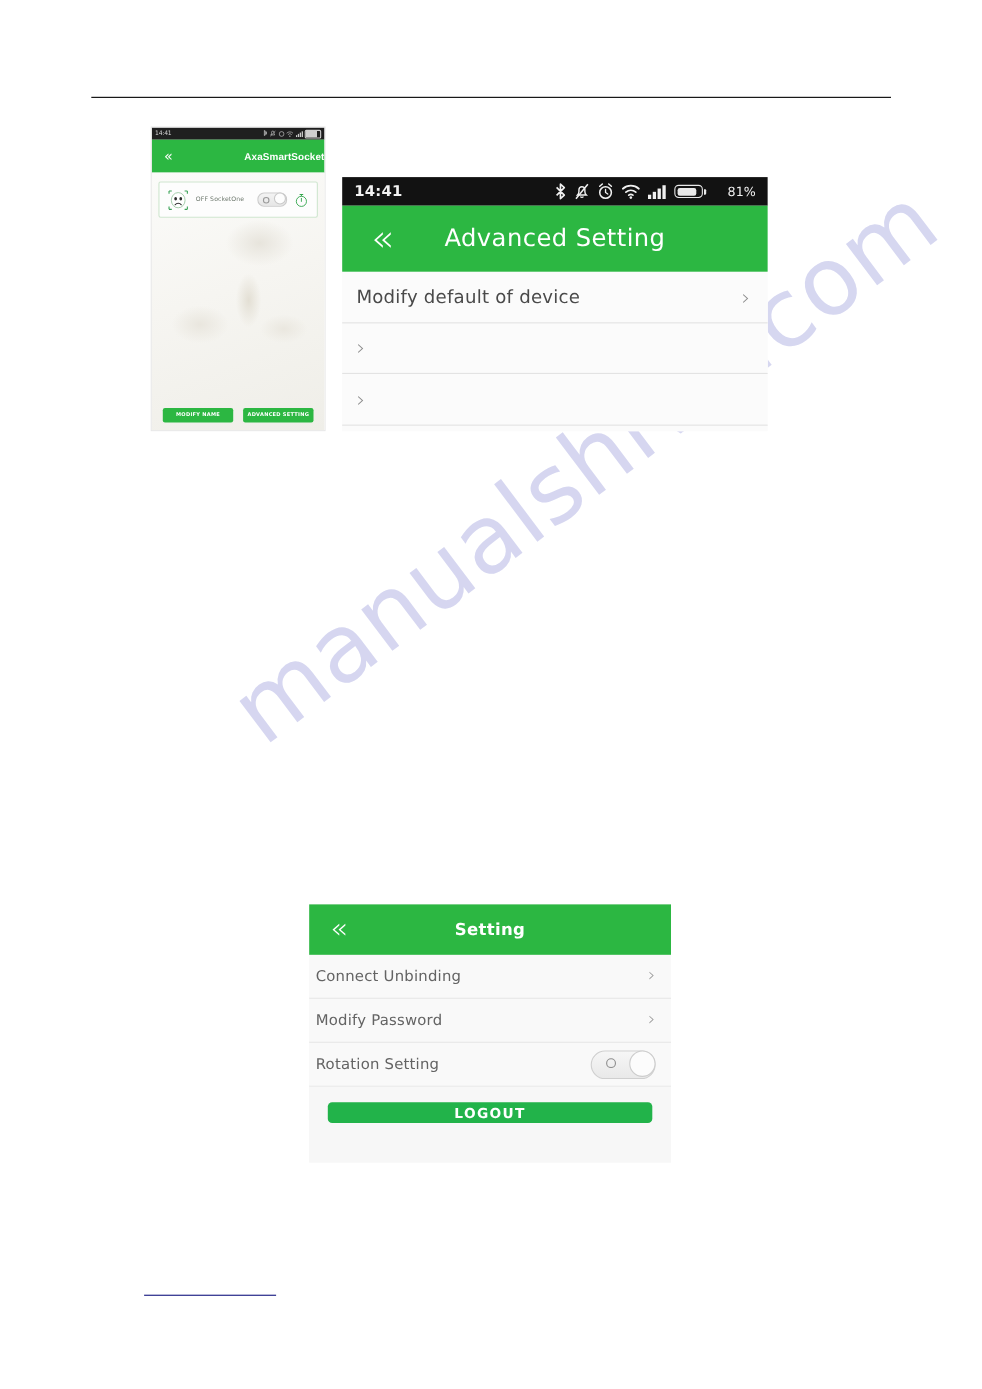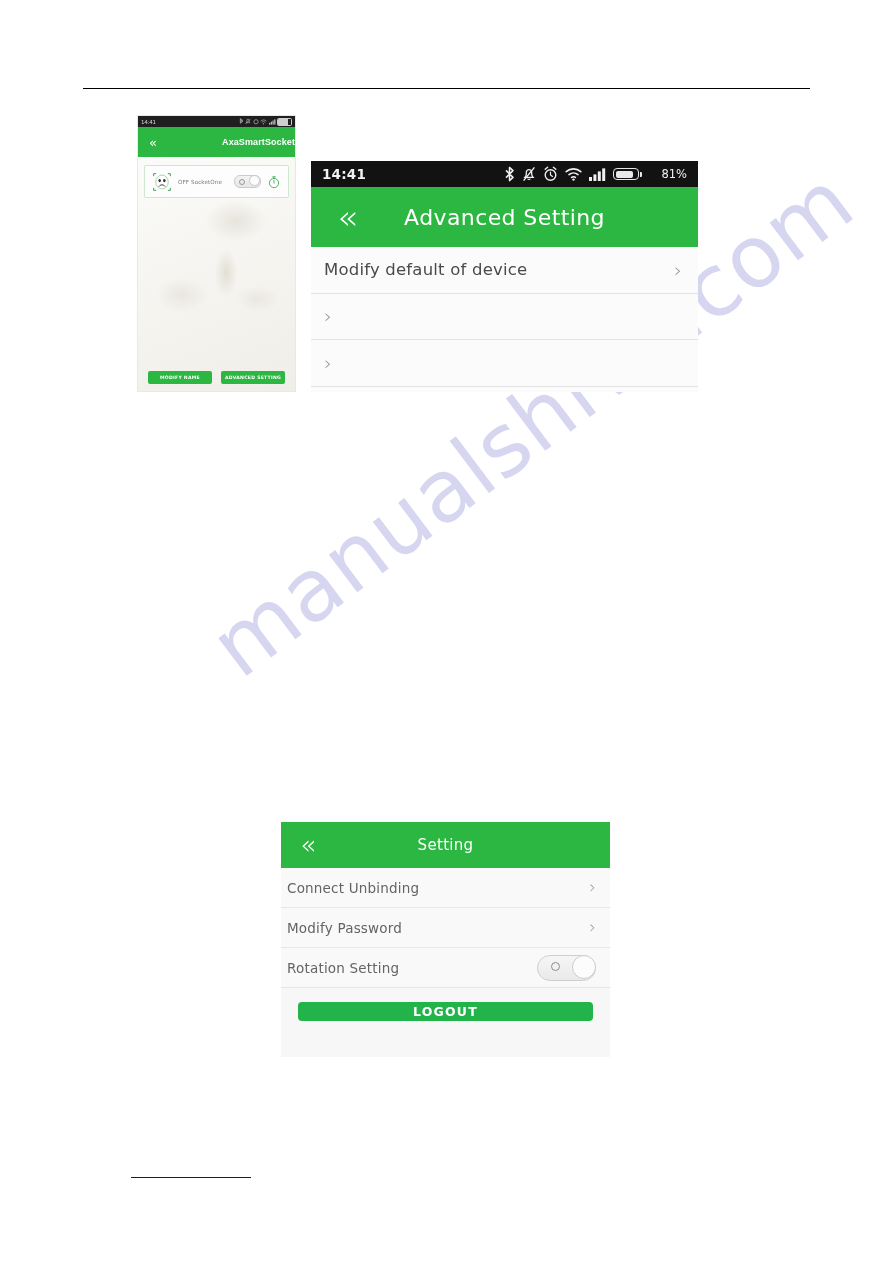--- a/index.html
+++ b/index.html
@@ -359,21 +359,21 @@
     font-size: 26px;
     line-height: 1;
     font-family: "DejaVu Sans", sans-serif;
     font-weight: 300;
   }
   .t-appbar .ttl {
     flex: 1;
     text-align: center;
     color: #ffffff;
     font-size: 15px;
-    font-weight: normal;
+    font-weight: bold;
     letter-spacing: .3px;
     font-family: "DejaVu Sans", sans-serif;
   }
   .t-list { background: #f9f9f9; }
   .t-row {
     height: 40px;
     display: flex;
     align-items: center;
     padding: 0 14px 0 6px;
     border-bottom: 1px solid #e6e6e6;

